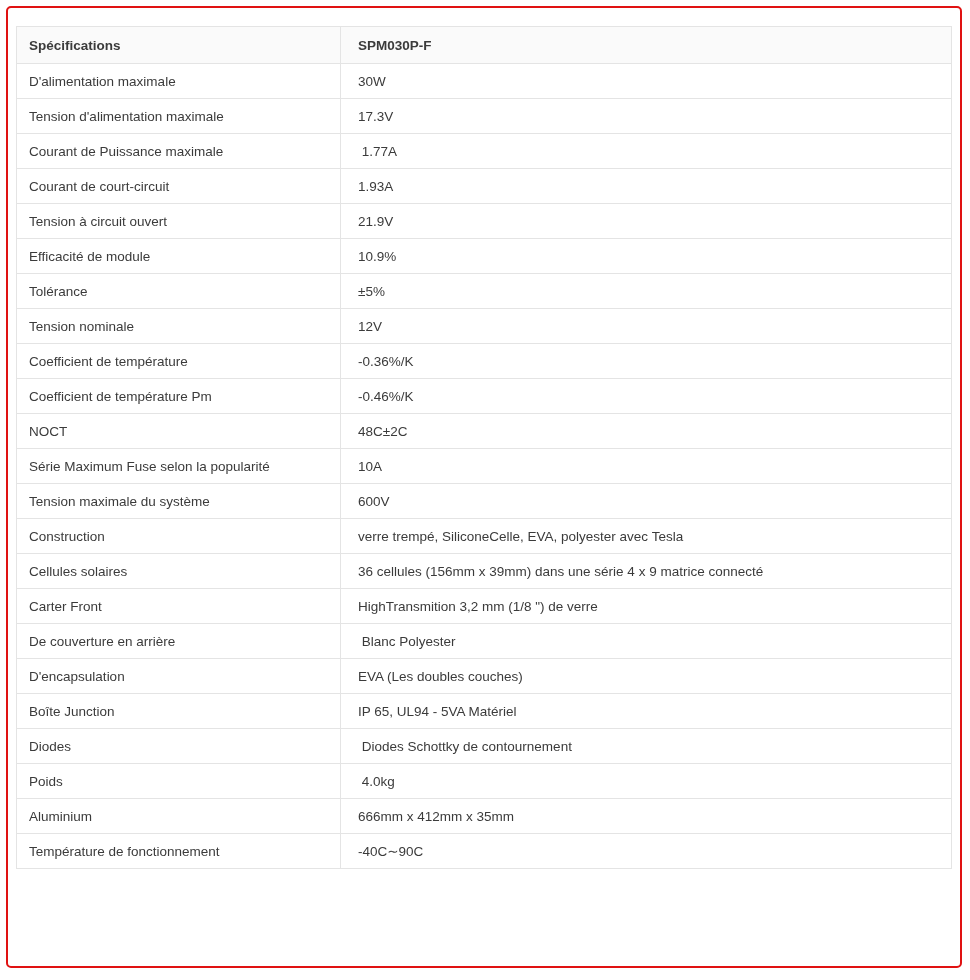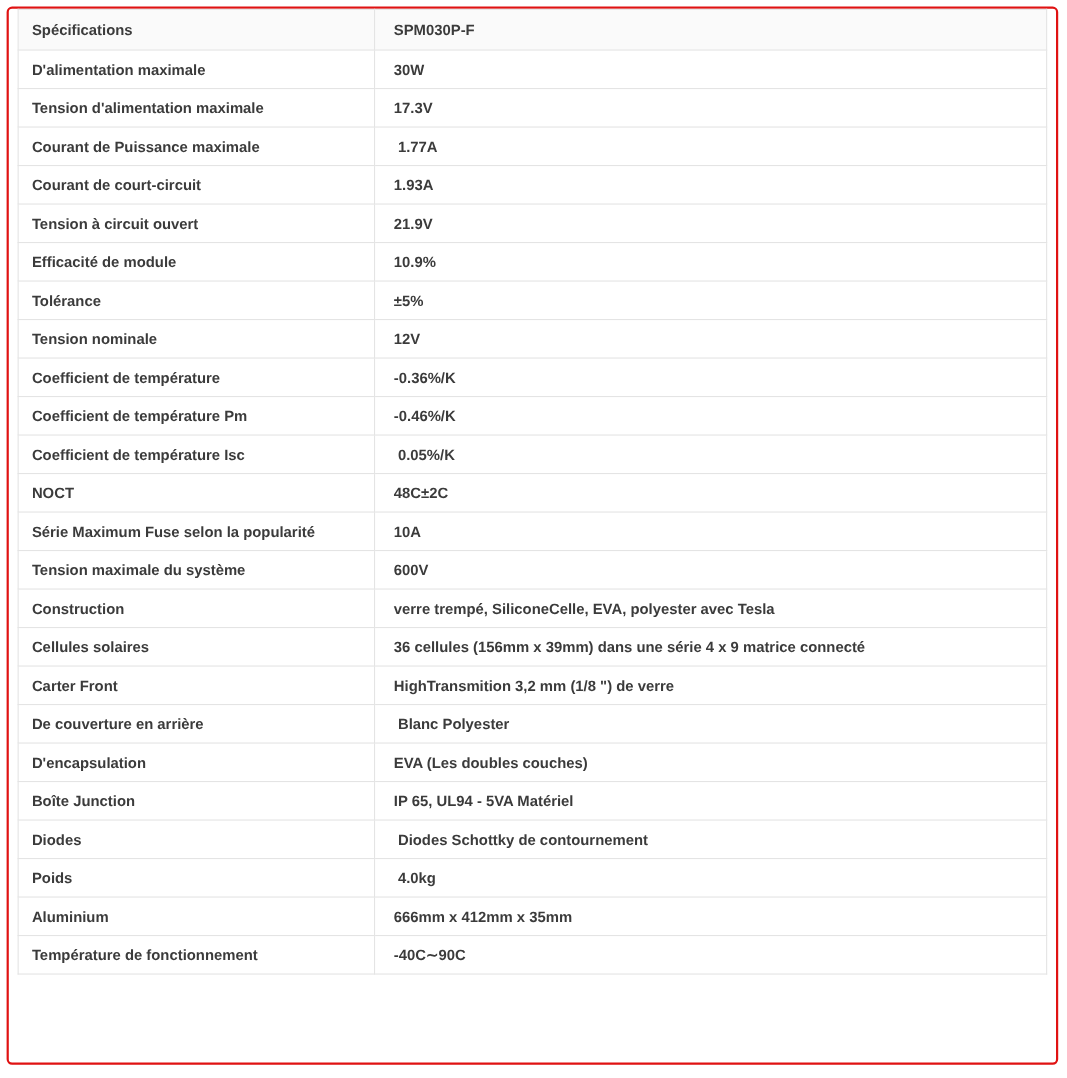--- a/index.html
+++ b/index.html
@@ -19,21 +19,21 @@
   }
   .frame {
     position: absolute;
     left: 6px;
     top: 6px;
     width: 956px;
     height: 962px;
     border: 2px solid var(--accent);
     border-radius: 5px;
     background: #ffffff;
-    padding: 0 8px;
+    padding: 18px 8px;
   }
   table.spec-table {
     width: 100%;
     border-collapse: collapse;
     table-layout: fixed;
     font-size: 13.5px;
     color: var(--text);
   }
   table.spec-table col.c-label { width: 324px; }
   table.spec-table th,
@@ -47,21 +47,21 @@
     height: 37px;
     font-weight: bold;
     background: var(--header-bg);
     padding: 0 12px;
     font-size: 13.5px;
   }
   table.spec-table th.model-col { padding-left: 17px; }
   table.spec-table td {
     height: 35px;
     padding: 0 12px;
-    font-weight: bold;
+    font-weight: normal;
     white-space: pre-wrap;
   }
   table.spec-table td.value-cell { padding-left: 17px; }
 </style>
 </head>
 <body>
 
 <div class="frame">
   <table class="spec-table">
     <colgroup>
@@ -109,24 +109,20 @@
         </tr>
         <tr>
           <td class="label-cell">Coefficient de température</td>
           <td class="value-cell">-0.36%/K</td>
         </tr>
         <tr>
           <td class="label-cell">Coefficient de température Pm</td>
           <td class="value-cell">-0.46%/K</td>
         </tr>
         <tr>
-          <td class="label-cell">Coefficient de température Isc</td>
-          <td class="value-cell"> 0.05%/K</td>
-        </tr>
-        <tr>
           <td class="label-cell">NOCT</td>
           <td class="value-cell">48C±2C</td>
         </tr>
         <tr>
           <td class="label-cell">Série Maximum Fuse selon la popularité</td>
           <td class="value-cell">10A</td>
         </tr>
         <tr>
           <td class="label-cell">Tension maximale du système</td>
           <td class="value-cell">600V</td>

